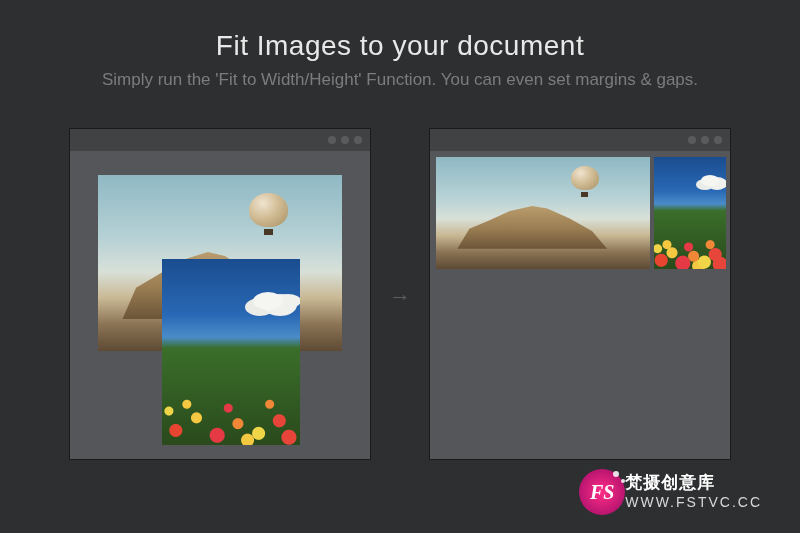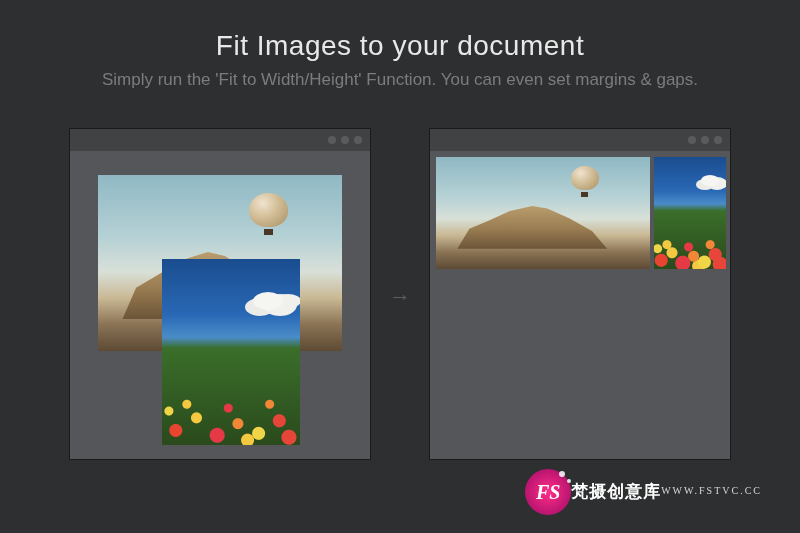--- a/index.html
+++ b/index.html
@@ -164,23 +164,23 @@
     background: radial-gradient(circle at 50% 50%, #ff2d87 0%, #b91570 70%, #8e0d56 100%);
     display: flex; align-items: center; justify-content: center;
     position: relative;
   }
   .wm-badge::before, .wm-badge::after {
     content: ""; position: absolute; border-radius: 50%; background: rgba(255,255,255,0.85);
   }
   .wm-badge::before { width: 6px; height: 6px; top: 2px; right: 6px; }
   .wm-badge::after { width: 4px; height: 4px; top: 10px; right: 0px; }
   .wm-fs { color: #fff; font-weight: 700; font-style: italic; font-size: 20px; font-family: Georgia, serif; }
-  .wm-text { display: flex; line-height: 1.1; }
+  .wm-text { display: flex; flex-direction: column; line-height: 1.1; }
   .wm-cn { color: #fff; font-size: 17px; font-weight: 600; letter-spacing: 1px; }
-  .wm-url { color: #d8d8d8; font-size: 10px; letter-spacing: 2px; margin-top: 2px; font-family: Liberation Serif, serif; }
+  .wm-url { color: #d8d8d8; font-size: 14px; letter-spacing: 2px; margin-top: 2px; }
 </style>
 </head>
 <body>
 
 <div class="header">
   <h1 class="title">Fit Images to your document</h1>
   <p class="subtitle">Simply run the 'Fit to Width/Height' Function. You can even set margins &amp; gaps.</p>
 </div>
 
 <div class="content">

